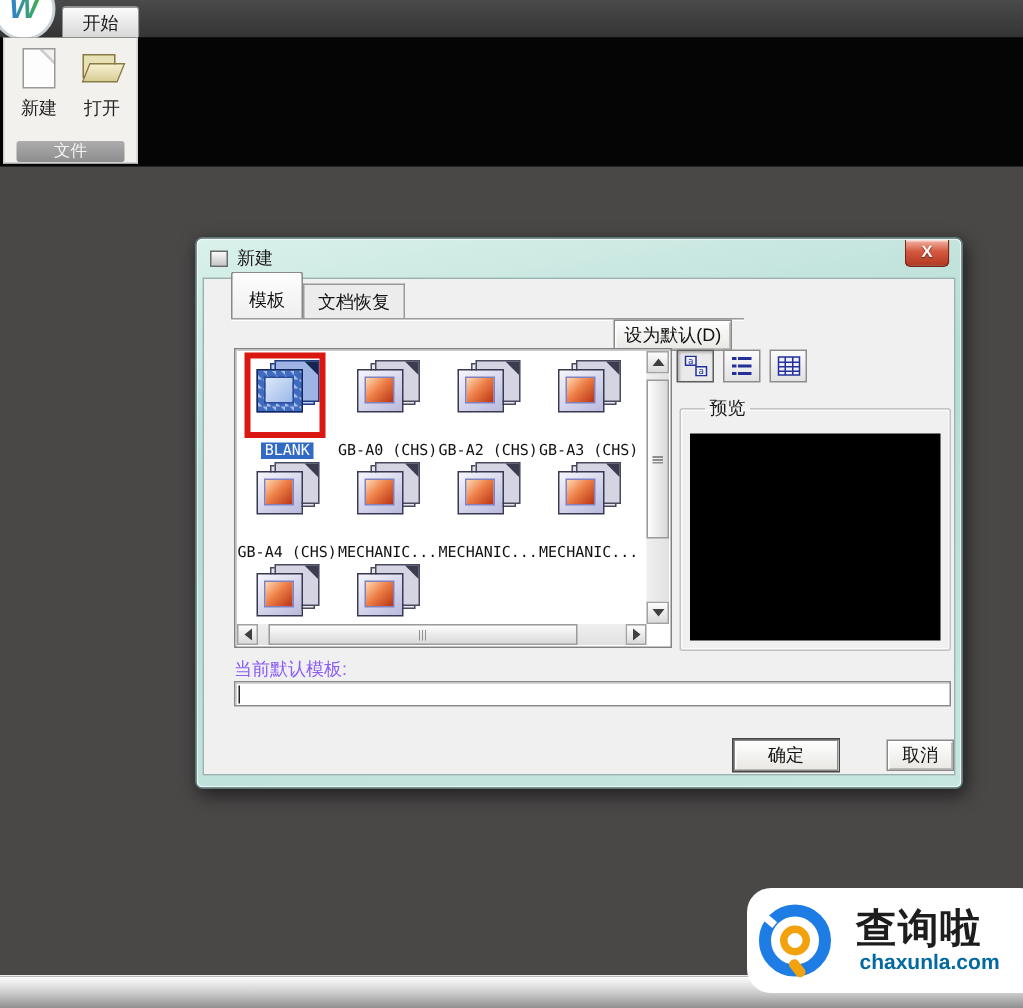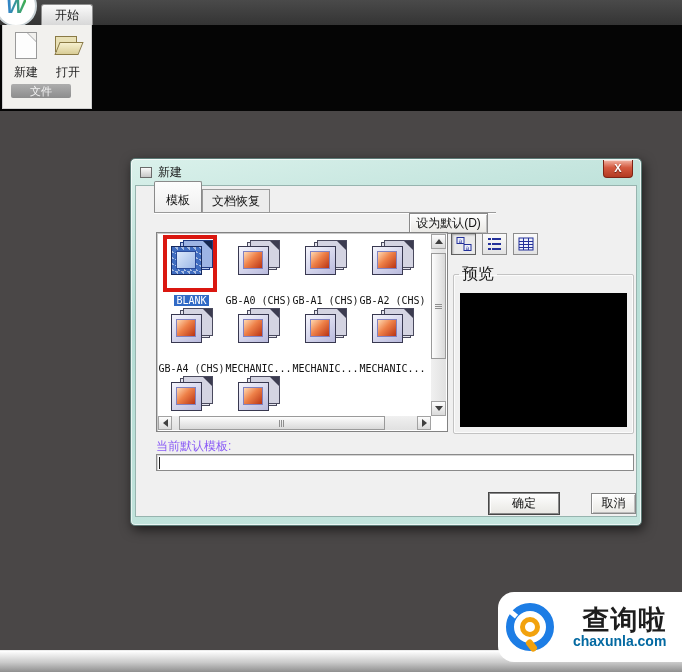--- a/index.html
+++ b/index.html
@@ -26,21 +26,21 @@
                 border:1px solid #cfcfcf;border-top:none}
   .rbtn{position:absolute;top:5px;width:40px;height:60px;display:flex;flex-direction:column;
         align-items:center;justify-content:flex-start;gap:5px;color:#222;cursor:default}
   .rbtn.new{left:3px}.rbtn.open{left:45px}
   .icon-new{width:22px;height:27px;margin-top:2px;border:1px solid #9a9a9a;
             background:linear-gradient(225deg,#f2f1ee 0 5px,#cfcfcf 5px 7px,#fdfdfd 7px)}
   .icon-open{position:relative;width:32px;height:26px;margin-top:3px}
   .icon-open .back{position:absolute;left:3px;top:3px;width:22px;height:16px;background:#e9e1b6;border:1px solid #8a7a45}
   .icon-open .front{position:absolute;left:5px;top:9px;width:24px;height:13px;
                     background:linear-gradient(#f6f0cf,#d9cd96);border:1px solid #8a7a45;transform:skewX(-22deg)}
-  .group-label{position:absolute;left:8px;bottom:10px;width:60px;height:14px;border-radius:2px;
+  .group-label{position:absolute;left:8px;bottom:0;width:72px;height:14px;border-radius:2px;
                background:linear-gradient(#adadad,#8d8d8d);color:#f3f3f3;font-size:11px;
                text-align:center;line-height:14px}
 
   
   .canvas{position:absolute;left:0;top:111px;width:682px;height:539px;background:#4a4747}
   .statusbar{position:absolute;left:0;top:650px;width:682px;height:22px;border-top:1px solid #ededed;
              background:linear-gradient(#ffffff,#c9c9c9 55%,#8f8f8f)}
 
   
   .dialog{position:absolute;left:130px;top:158px;width:512px;height:368px;border-radius:5px;
@@ -125,39 +125,39 @@
   .grip-h{width:5px;height:7px;background:repeating-linear-gradient(90deg,#8f8f8f 0 1px,transparent 1px 2px)}
   .arr{width:0;height:0;display:block}
   .arr-up{border-left:4px solid transparent;border-right:4px solid transparent;border-bottom:5px solid #3f3f3f}
   .arr-down{border-left:4px solid transparent;border-right:4px solid transparent;border-top:5px solid #3f3f3f}
   .arr-left{border-top:4px solid transparent;border-bottom:4px solid transparent;border-right:5px solid #3f3f3f}
   .arr-right{border-top:4px solid transparent;border-bottom:4px solid transparent;border-left:5px solid #3f3f3f}
 
   
   .preview{position:absolute;left:317px;top:78px;width:181px;height:170px;border:1px solid #c3c3c3;
            border-radius:2px;box-shadow:inset 0 0 0 1px #fbfbfb}
-  .preview legend{margin-left:5px;padding:0 3px;color:#1c1c1c;font-size:16px}
+  .preview legend{margin-left:16px;padding:0 3px;color:#1c1c1c;font-size:12px}
   .preview-black{position:absolute;left:6px;right:6px;top:8px;bottom:6px;background:#000}
 
   
   .cur-label{position:absolute;left:20px;top:252px;color:#8b5cf6}
   .cur-input{position:absolute;left:20px;top:268px;width:478px;height:17px;background:#fff;
              border:1px solid #8a8a8a;box-shadow:inset 1px 1px 0 #d5d5d5}
   .caret{position:absolute;left:2px;top:2px;width:1px;height:12px;background:#222}
 
   
   .watermark{position:absolute;right:-14px;top:592px;width:198px;height:70px;background:#fff;border-radius:16px;
              display:flex;align-items:center;gap:3px;padding:4px 6px;z-index:20}
   .wm-logo{position:relative;width:52px;height:52px;flex:none}
   .wm-logo i{position:absolute;display:block}
   .ring-blue{inset:2px;border-radius:50%;border:8px solid #1d7de5}
   .ring-orange{inset:16px;border-radius:50%;border:5px solid #f2a20d}
   .wm-handle{left:24px;bottom:1px;width:7px;height:13px;background:#f2a20d;border-radius:3px;transform:rotate(-38deg)}
   .wm-slash{left:1px;top:9px;width:13px;height:5px;background:#fff;transform:rotate(40deg)}
-  .wm-text{display:flex;flex-direction:column;align-items:flex-end}
+  .wm-text{display:flex;flex-direction:column;align-items:center}
   .wm-brand{font-family:"DejaVu Serif",serif;font-weight:bold;font-size:27px;line-height:29px;color:#1d1d1d;letter-spacing:1px}
   .wm-domain{font-size:14px;font-weight:bold;color:#0369a1;line-height:15px;margin-left:14px}
 </style>
 </head>
 <body>
 
 <div class="app">
 
   <div class="topbar">
     <div class="applogo">
@@ -261,31 +261,31 @@
     <div class="tpl-label">GB-A0 (CHS)</div>
   </div>
             <div class="tpl-item">
     <div class="tpl-icon">
       <i class="s2"></i>
                 <i class="s1"></i>
                 <i class="corner"></i>
                 <i class="body"></i>
                 <i class="inner"></i>
     </div>
-    <div class="tpl-label">GB-A1 (CHS)</div>
-  </div>
-            <div class="tpl-item">
-    <div class="tpl-icon">
-      <i class="s2"></i>
-                <i class="s1"></i>
-                <i class="corner"></i>
-                <i class="body"></i>
-                <i class="inner"></i>
-    </div>
     <div class="tpl-label">GB-A2 (CHS)</div>
+  </div>
+            <div class="tpl-item">
+    <div class="tpl-icon">
+      <i class="s2"></i>
+                <i class="s1"></i>
+                <i class="corner"></i>
+                <i class="body"></i>
+                <i class="inner"></i>
+    </div>
+    <div class="tpl-label">GB-A3 (CHS)</div>
   </div>
             <div class="tpl-item">
     <div class="tpl-icon">
       <i class="s2"></i>
                 <i class="s1"></i>
                 <i class="corner"></i>
                 <i class="body"></i>
                 <i class="inner"></i>
     </div>
     <div class="tpl-label">GB-A4 (CHS)</div>

